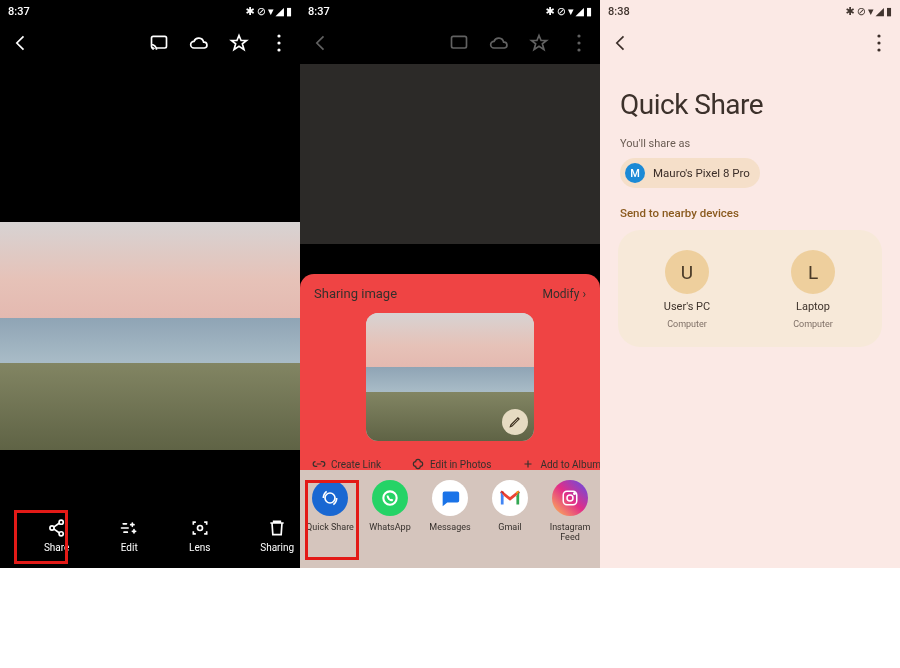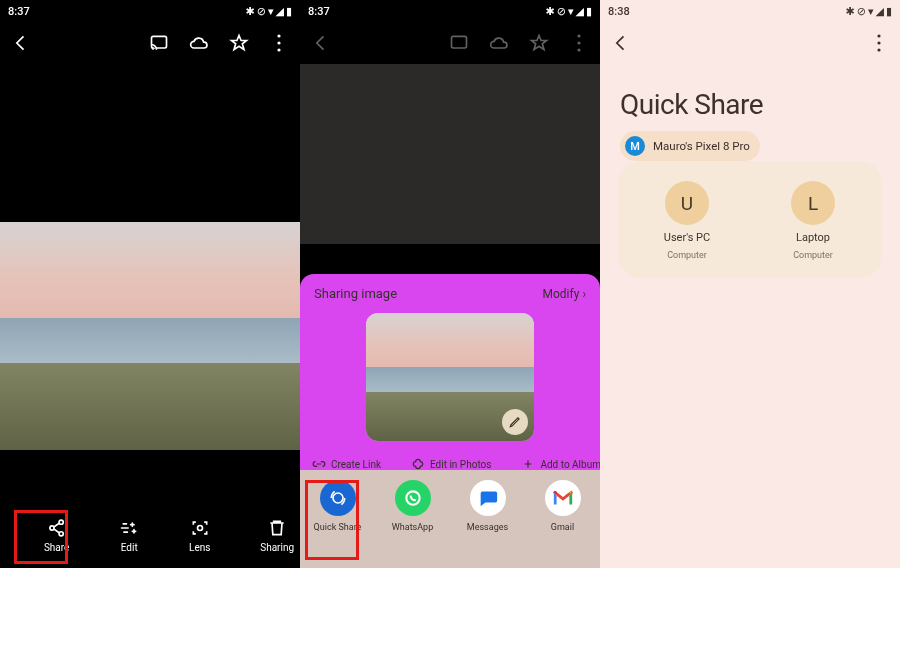--- a/index.html
+++ b/index.html
@@ -27,21 +27,21 @@
   .grass { height: 38%; background: linear-gradient(#828563, #5f6345); position: relative; }
 
   
   .toolbar1 { position: absolute; bottom: 0; left: 0; right: 0; height: 66px; display: flex; justify-content: space-around; align-items: center; }
   .tbtn { display: flex; flex-direction: column; align-items: center; gap: 4px; font-size: 10px; font-weight: 400; color: #fff; margin-left: 38px; }
   .highlight-box { position: absolute; border: 3px solid #e31a17; }
 
   
   .dim-photo { position: absolute; top: 22px; left: 0; right: 0; bottom: 0; background: #000; }
   .dim-photo .darker { position: absolute; top: 42px; left: 0; right: 0; height: 180px; background: #2c2a28; }
-  .sheet { position: absolute; top: 274px; left: 0; right: 0; bottom: 0; background: #d946ef; border-radius: 14px 14px 0 0; color: #36302c; }
+  .sheet { position: absolute; top: 274px; left: 0; right: 0; bottom: 0; background: #ef4444; border-radius: 14px 14px 0 0; color: #36302c; }
   .sheet-header { display: flex; justify-content: space-between; align-items: center; padding: 12px 14px 6px; font-size: 13px; }
   .sheet-header .modify { display: flex; align-items: center; gap: 3px; font-size: 12px; }
   .preview { width: 168px; height: 128px; margin: 6px auto 0; border-radius: 12px; overflow: hidden; position: relative; }
   .preview .edit-fab { position: absolute; bottom: 6px; right: 6px; width: 26px; height: 26px; border-radius: 50%; background: #e6dbc2; display: flex; align-items: center; justify-content: center; }
   .actions-row { display: flex; gap: 30px; padding: 16px 12px 0; overflow: hidden; font-size: 10px; white-space: nowrap; }
   .action-chip { display: flex; align-items: center; gap: 5px; }
 
   .app-row { position: absolute; bottom: 0; left: 0; right: 0; height: 98px; display: flex; justify-content: space-around; align-items: flex-start; padding-top: 10px; background: #d5c5bd; }
   .app-tile { display: flex; flex-direction: column; align-items: center; gap: 6px; font-size: 9px; text-align: center; width: 50px; }
   .app-circle { width: 36px; height: 36px; border-radius: 50%; display: flex; align-items: center; justify-content: center; }
@@ -277,20 +277,30 @@
               <path d="M2 2h20v14H2z" fill="#fff"></path>
               <path d="M2 2l10 8L22 2" stroke="#ea4335" stroke-width="3" fill="none"></path>
               <path d="M2 2v14h3V7" fill="#4285f4"></path>
               <path d="M22 2v14h-3V7" fill="#34a853"></path>
               <path d="M2 2l3 2.5V2z" fill="#c5221f"></path>
               <path d="M22 2l-3 2.5V2z" fill="#fbbc04"></path>
             </svg>
         </div>
         <span>Gmail</span>
       </div>
+      <div class="app-tile">
+        <div class="app-circle" style="background:linear-gradient(45deg,#fec053,#e22e87,#5b4fe9);">
+          <svg width="18" height="18" viewBox="0 0 24 24" fill="none" stroke="#fff" stroke-width="2">
+              <rect x="3" y="3" width="18" height="18" rx="5"></rect>
+              <circle cx="12" cy="12" r="4"></circle>
+              <circle cx="18" cy="6" r="1" fill="#fff"></circle>
+            </svg>
+        </div>
+        <span>Instagram Feed</span>
+      </div>
     </div>
   </div>
 
   <div class="highlight-box" style="left:5px; bottom:8px; width:54px; height:80px;"></div>
 </div>
 
 <div class="phone phone-light">
   <div class="status">
     <span>8:38</span>
     <span class="right">
@@ -314,24 +324,26 @@
         <svg width="4" height="18" viewBox="0 0 4 18" fill="#3b2e29">
             <circle cx="2" cy="2" r="1.6"></circle>
             <circle cx="2" cy="9" r="1.6"></circle>
             <circle cx="2" cy="16" r="1.6"></circle>
           </svg>
       </span>
     </div>
   </div>
 
   <div class="qs-header">Quick Share</div>
+  <div class="qs-sub">You'll share as</div>
   <div class="qs-device-pill">
     <span class="avatar-m">M</span>
     <span>Mauro's Pixel 8 Pro</span>
   </div>
+  <div class="qs-section-title">Send to nearby devices</div>
 
   <div class="device-card">
     <div class="device">
       <div class="circ">U</div>
       <div class="dname">User's PC</div>
       <div class="dtype">Computer</div>
     </div>
     <div class="device">
       <div class="circ">L</div>
       <div class="dname">Laptop</div>

